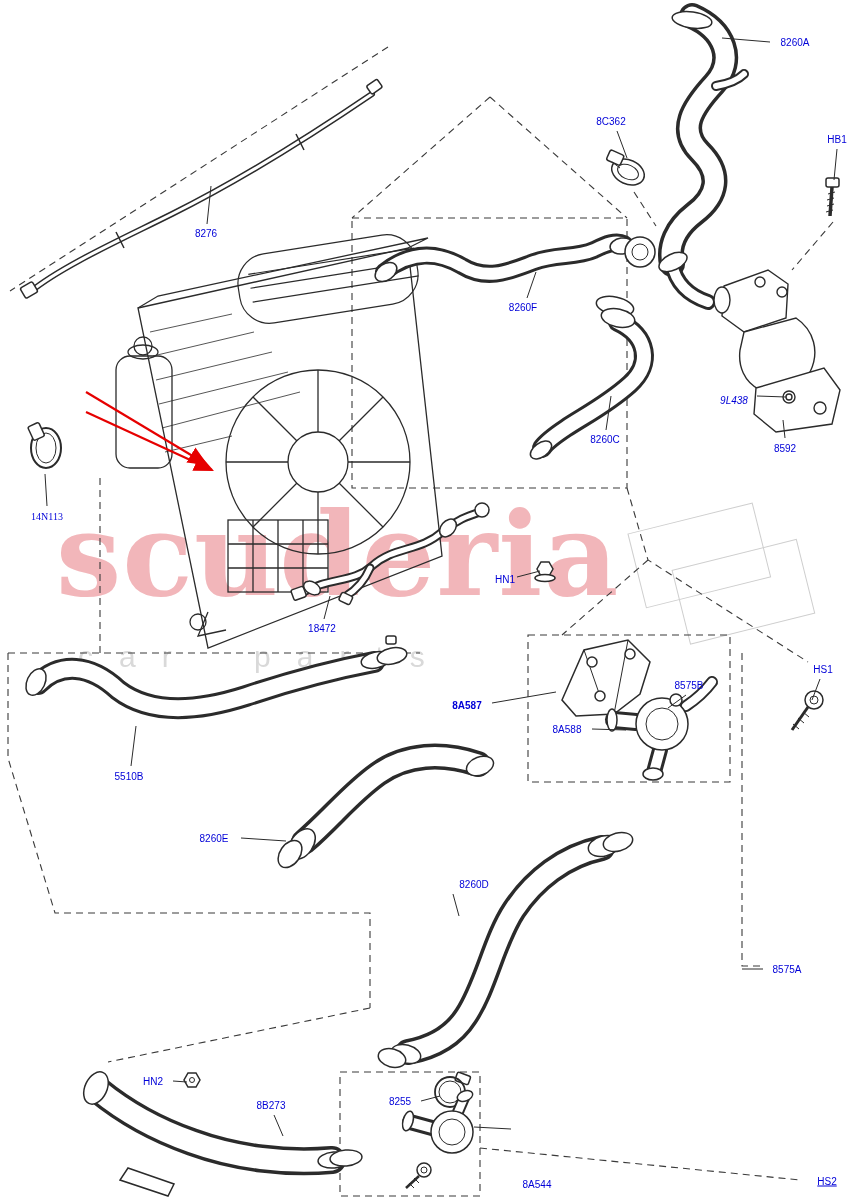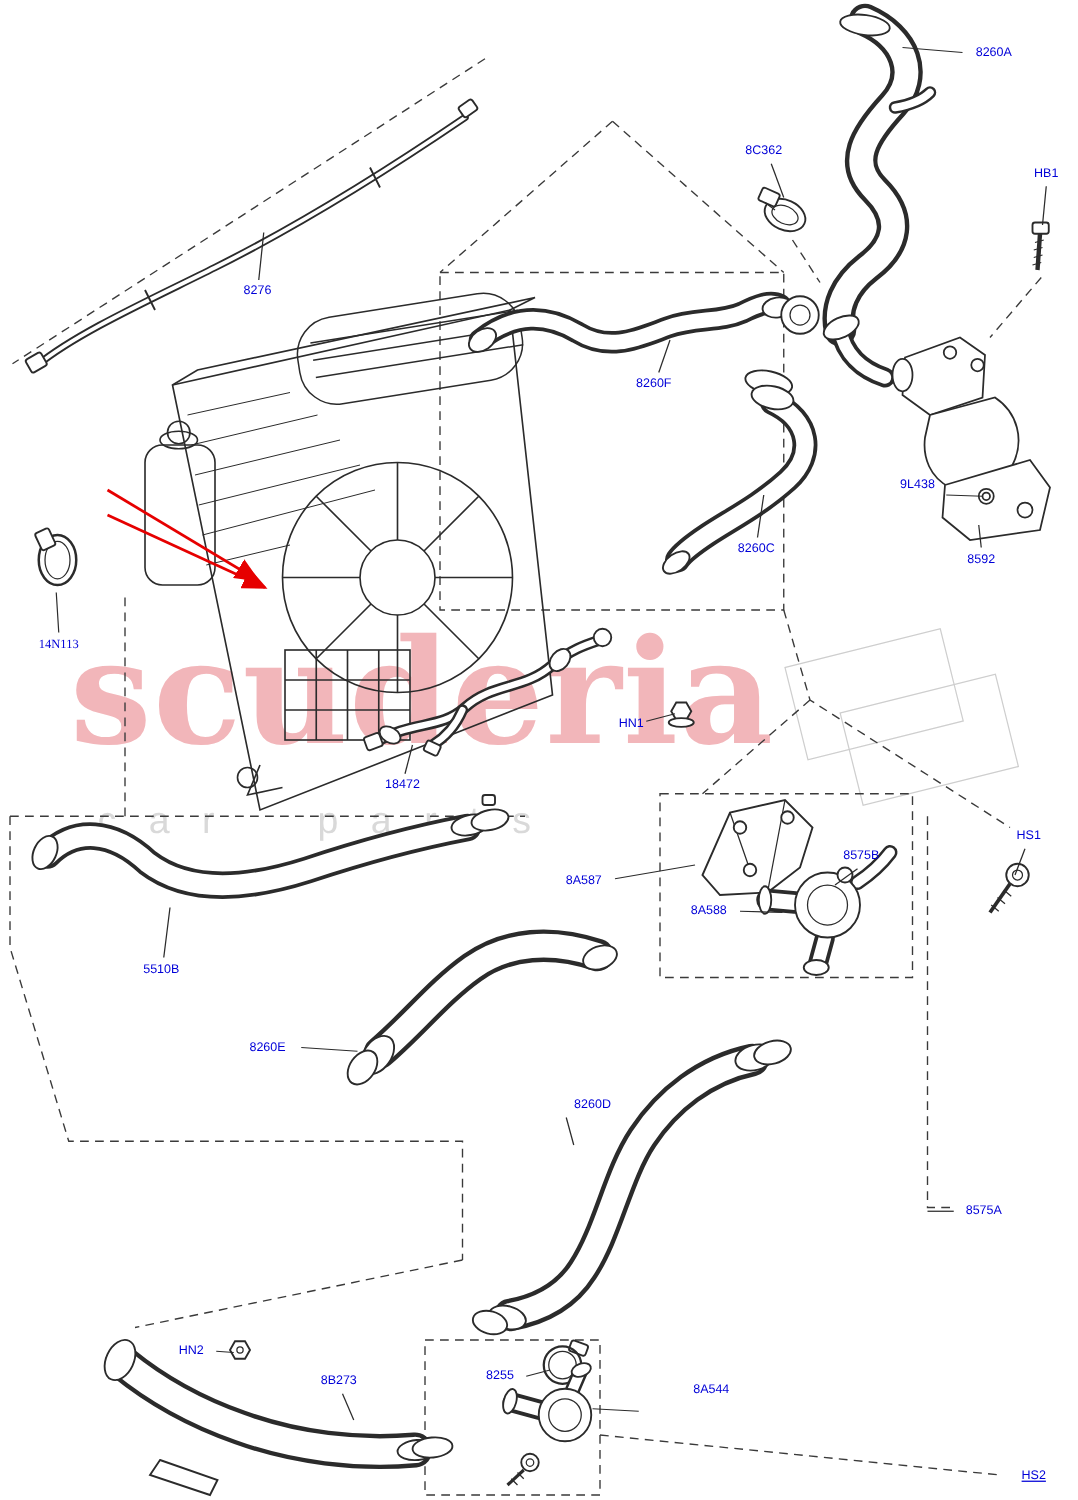--- a/index.html
+++ b/index.html
@@ -303,31 +303,31 @@
       <line class="leader" x1="511" y1="1129" x2="474" y2="1127"></line>
     </g>
   </svg>
 
 <div class="plabel" style="left: 795px; top: 42px;">8260A</div>
     <div class="plabel" style="left: 611px; top: 121px;">8C362</div>
     <div class="plabel" style="left: 837px; top: 139px;">HB1</div>
     <div class="plabel" style="left: 206px; top: 233px;">8276</div>
     <div class="plabel" style="left: 523px; top: 307px;">8260F</div>
     <div class="plabel" style="left: 605px; top: 439px;">8260C</div>
-    <div class="plabel" style="left: 734px; top: 388px;">9L438</div>
+    <div class="plabel" style="left: 734px; top: 400px; font-style: italic;">9L438</div>
     <div class="plabel" style="left: 785px; top: 448px; text-align: center;">8592</div>
     <div class="plabel" style="left: 47px; top: 516px; font-family: Liberation Serif, serif;">14N113</div>
     <div class="plabel" style="left: 495px; top: 579px; padding-left: 20px;">HN1</div>
     <div class="plabel" style="left: 322px; top: 628px;">18472</div>
-    <div class="plabel" style="left: 467px; top: 705px;">8A587</div>
+    <div class="plabel" style="left: 467px; top: 705px; font-weight: bold;">8A587</div>
     <div class="plabel" style="left: 567px; top: 729px;">8A588</div>
     <div class="plabel" style="left: 689px; top: 685px;">8575B</div>
     <div class="plabel" style="left: 823px; top: 669px;">HS1</div>
     <div class="plabel" style="left: 129px; top: 776px;">5510B</div>
     <div class="plabel" style="left: 214px; top: 838px;">8260E</div>
     <div class="plabel" style="left: 450px; top: 884px; margin-left: 24px;">8260D</div>
     <div class="plabel" style="left: 787px; top: 969px;">8575A</div>
     <div class="plabel" style="left: 153px; top: 1081px;">HN2</div>
     <div class="plabel" style="left: 271px; top: 1105px;">8B273</div>
     <div class="plabel" style="left: 400px; top: 1101px;">8255</div>
-    <div class="plabel" style="left: 537px; top: 1112px; margin-left: 32px;">8A544</div>
+    <div class="plabel" style="left: 537px; top: 1184px;">8A544</div>
     <div class="plabel" style="left: 827px; top: 1181px; text-decoration: underline;">HS2</div>
   </div>
 
 </body></html>

